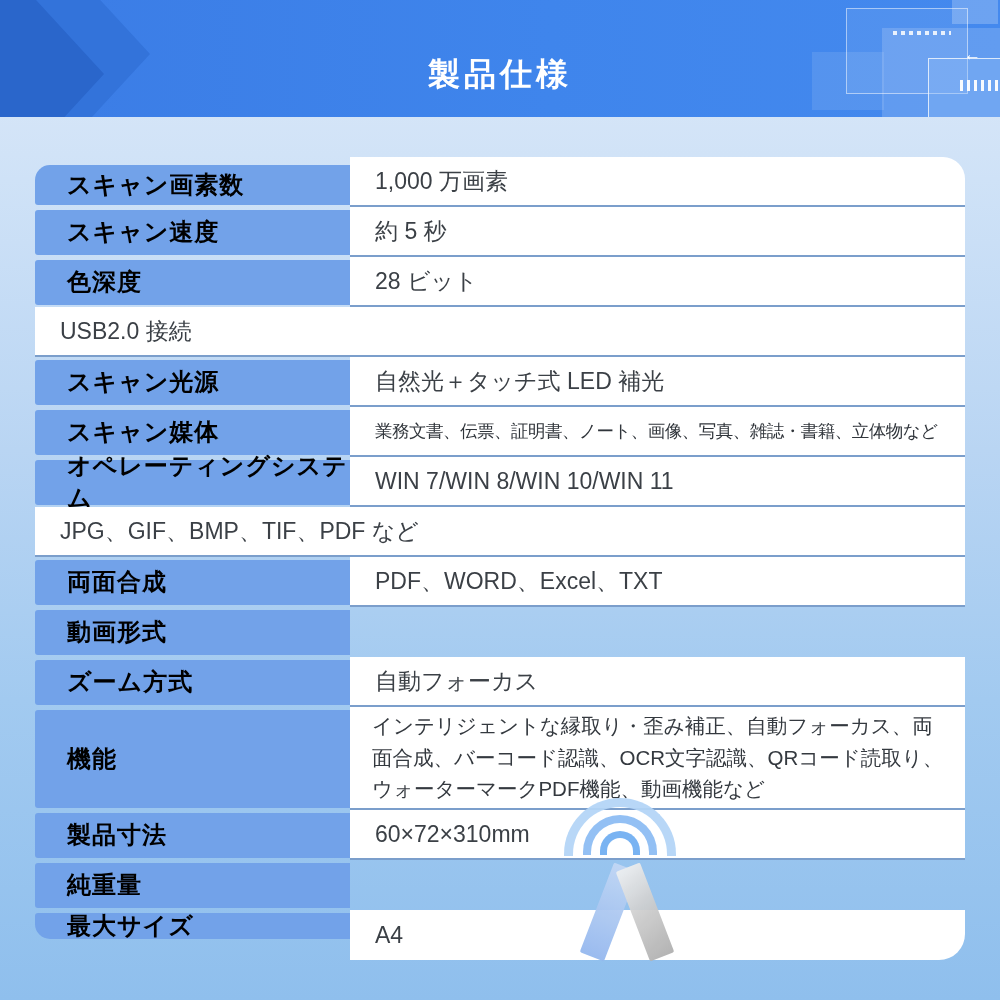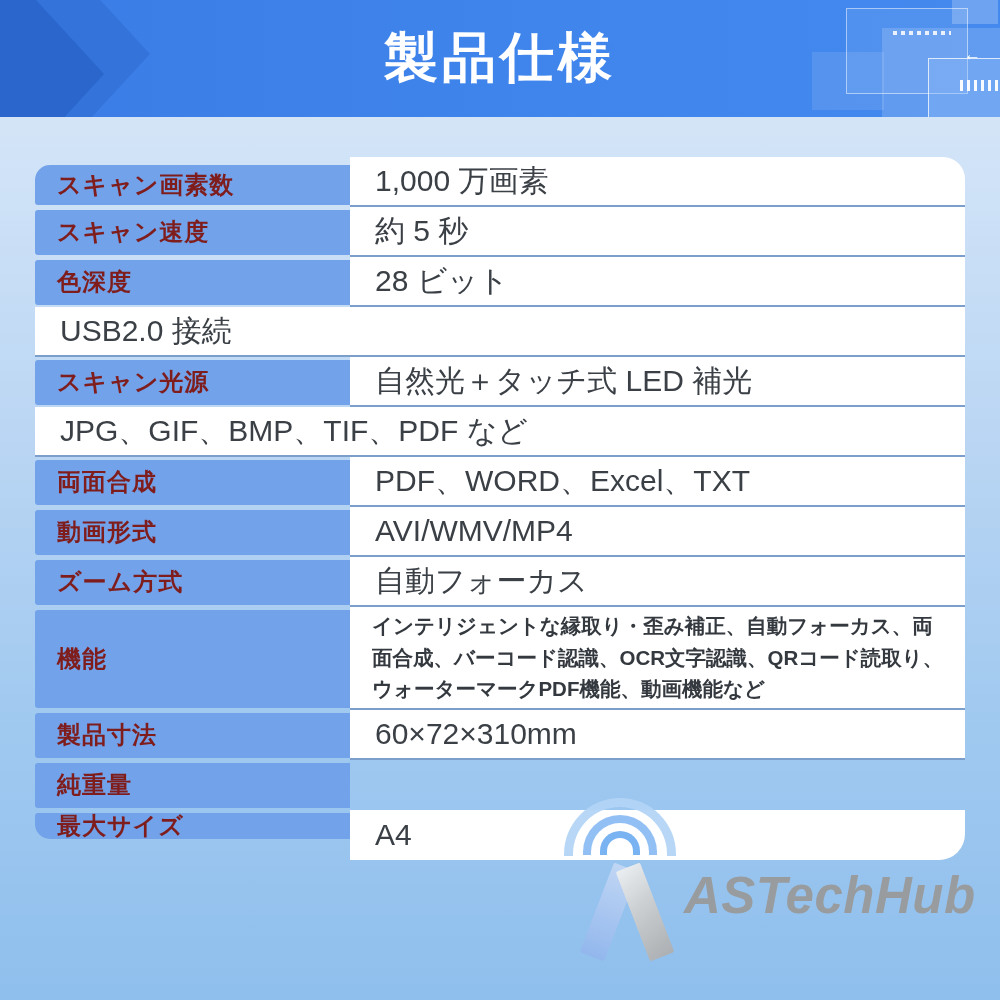--- a/index.html
+++ b/index.html
@@ -8,23 +8,23 @@
     font-family:"Liberation Sans","DejaVu Sans",sans-serif;
     background:linear-gradient(180deg,#dde9f8 0%,#cfe2f7 18%,#b9d5f3 45%,#a2caf0 70%,#8fbfed 100%);
   }
   
   .header{
     position:absolute;top:0;left:0;width:1000px;height:117px;
     background:linear-gradient(90deg,#3b7ce5 0%,#3f85ec 55%,#4489ee 100%);
     overflow:hidden;
   }
   .header-title{
-    position:absolute;left:0;top:0;width:100%;height:117px;
+    position:absolute;left:0;top:16px;width:100%;height:117px;
     display:flex;align-items:center;justify-content:center;
-    color:#ffffff;font-size:54px;font-weight:800;letter-spacing:4px;
+    color:#ffffff;font-size:32px;font-weight:800;letter-spacing:4px;
   }
   .chev{position:absolute;clip-path:polygon(0 0,52% 0,100% 50%,52% 100%,0 100%,46% 50%);}
   .chev-a{left:-92px;top:-72px;width:242px;height:252px;background:#3373da;}
   .chev-b{left:-118px;top:-42px;width:222px;height:232px;background:#2a66cb;}
   .deco-rect{position:absolute;box-sizing:border-box;}
   .r1{left:846px;top:8px;width:122px;height:86px;border:1px solid rgba(255,255,255,.5);background:rgba(255,255,255,.08);}
   .r2{left:882px;top:28px;width:118px;height:112px;background:rgba(255,255,255,.16);}
   .r3{left:928px;top:58px;width:150px;height:95px;border:1px solid rgba(255,255,255,.75);background:rgba(140,185,245,.35);}
   .r4{left:812px;top:52px;width:72px;height:58px;background:rgba(255,255,255,.10);}
   .r5{left:952px;top:0px;width:46px;height:24px;background:rgba(255,255,255,.22);}
@@ -32,36 +32,36 @@
     background:repeating-linear-gradient(90deg,rgba(255,255,255,.85) 0 4px,transparent 4px 8px);}
   .dashes-v{position:absolute;left:960px;top:80px;width:44px;height:11px;
     background:repeating-linear-gradient(90deg,rgba(255,255,255,.95) 0 3px,transparent 3px 7px);}
   .deco-arrow{position:absolute;left:964px;top:46px;color:#ffffff;font-size:17px;line-height:17px;}
   
   .spec-table{position:absolute;left:35px;top:157px;width:930px;display:flex;flex-direction:column;}
   .row{display:flex;height:50px;}
   .row.tall{height:103px;}
   .label-cell{
     width:315px;box-sizing:border-box;flex:none;
-    background:#72a2e9;color:#7f1d1d;font-weight:700;font-size:24px;letter-spacing:1px;
-    display:flex;align-items:center;padding-left:22px;
+    background:#72a2e9;color:#000000;font-weight:700;font-size:24px;letter-spacing:1px;
+    display:flex;align-items:center;padding-left:32px;
     margin:2.5px 0;border-radius:3px 0 0 3px;
   }
   .row:first-child .label-cell{margin-top:8px;border-top-left-radius:15px;}
   .row:last-child .label-cell{margin-bottom:21px;border-bottom-left-radius:15px;}
   .value-cell{
     flex:1;box-sizing:border-box;background:#ffffff;
     border-bottom:2px solid #7b9ecb;
     display:flex;align-items:center;padding-left:25px;padding-right:16px;
-    font-size:30px;color:#3b4046;
+    font-size:23px;color:#3b4046;
   }
   .row:first-child .value-cell{border-top-right-radius:22px;}
   .row:last-child .value-cell{border-bottom:none;border-bottom-right-radius:26px;}
   .value-small{font-size:17.5px;letter-spacing:-0.5px;font-weight:500;color:#30353b;}
-  .row.tall .value-cell{font-size:20.5px;line-height:1.55;padding-top:8px;padding-bottom:8px;padding-left:22px;color:#34393f;font-weight:bold;}
+  .row.tall .value-cell{font-size:20.5px;line-height:1.55;padding-top:8px;padding-bottom:8px;padding-left:22px;color:#34393f;}
   
   .logo{position:absolute;left:552px;top:792px;width:410px;height:170px;opacity:.93;}
   .wifi{position:absolute;left:12px;top:6px;width:112px;height:72px;}
   .wifi .arc{position:absolute;box-sizing:border-box;border-style:solid;border-bottom:none;}
   .arc1{left:0;top:0;width:112px;height:58px;border-width:9px;border-color:#b3d5f7 transparent transparent transparent;border-radius:56px 56px 0 0;border-left:9px solid #b3d5f7;border-right:9px solid #b3d5f7;}
   .arc2{left:19px;top:17px;width:74px;height:40px;border-width:8px;border-color:#8bbcf4 transparent transparent transparent;border-radius:37px 37px 0 0;border-left:8px solid #8bbcf4;border-right:8px solid #8bbcf4;}
   .arc3{left:36px;top:33px;width:40px;height:24px;border-width:7px;border-color:#6faef2 transparent transparent transparent;border-radius:20px 20px 0 0;border-left:7px solid #6faef2;border-right:7px solid #6faef2;}
   .a-mark{position:absolute;left:22px;top:66px;width:120px;height:100px;}
   .a-left{position:absolute;left:22px;top:6px;width:26px;height:96px;background:linear-gradient(180deg,#c4d8f5,#93b7ee);transform:rotate(21deg);border-radius:2px;}
   .a-right{position:absolute;left:58px;top:6px;width:26px;height:96px;background:linear-gradient(160deg,#f2f2f2 0%,#cfcfcf 45%,#aeaeae 100%);transform:rotate(-21deg);border-radius:2px;}
@@ -100,29 +100,36 @@
       <div class="value-cell">28 ビット</div>
     </div>
     <div class="row">
       <div class="value-cell">USB2.0 接続</div>
     </div>
     <div class="row">
       <div class="label-cell">スキャン光源</div>
       <div class="value-cell">自然光＋タッチ式 LED 補光</div>
     </div>
     <div class="row">
+      <div class="label-cell">スキャン媒体</div>
+      <div class="value-cell value-small">業務文書、伝票、証明書、ノート、画像、写真、雑誌・書籍、立体物など</div>
+    </div>
+    <div class="row">
+      <div class="label-cell">オペレーティングシステム</div>
+      <div class="value-cell">WIN 7/WIN 8/WIN 10/WIN 11</div>
+    </div>
+    <div class="row">
       <div class="value-cell">JPG、GIF、BMP、TIF、PDF など</div>
     </div>
     <div class="row">
       <div class="label-cell">両面合成</div>
       <div class="value-cell">PDF、WORD、Excel、TXT</div>
     </div>
     <div class="row">
       <div class="label-cell">動画形式</div>
-      <div class="value-cell">AVI/WMV/MP4</div>
     </div>
     <div class="row">
       <div class="label-cell">ズーム方式</div>
       <div class="value-cell">自動フォーカス</div>
     </div>
     <div class="row tall">
       <div class="label-cell">機能</div>
       <div class="value-cell">インテリジェントな縁取り・歪み補正、自動フォーカス、両面合成、バーコード認識、OCR文字認識、QRコード読取り、ウォーターマークPDF機能、動画機能など</div>
     </div>
     <div class="row">
@@ -141,16 +148,15 @@
   <div class="logo">
     <div class="wifi">
       <div class="arc arc1"></div>
       <div class="arc arc2"></div>
       <div class="arc arc3"></div>
     </div>
     <div class="a-mark">
       <div class="a-left"></div>
       <div class="a-right"></div>
     </div>
-    <div class="logo-text">ASTechHub</div>
   </div>
 
 </div>
 
 </body></html>

